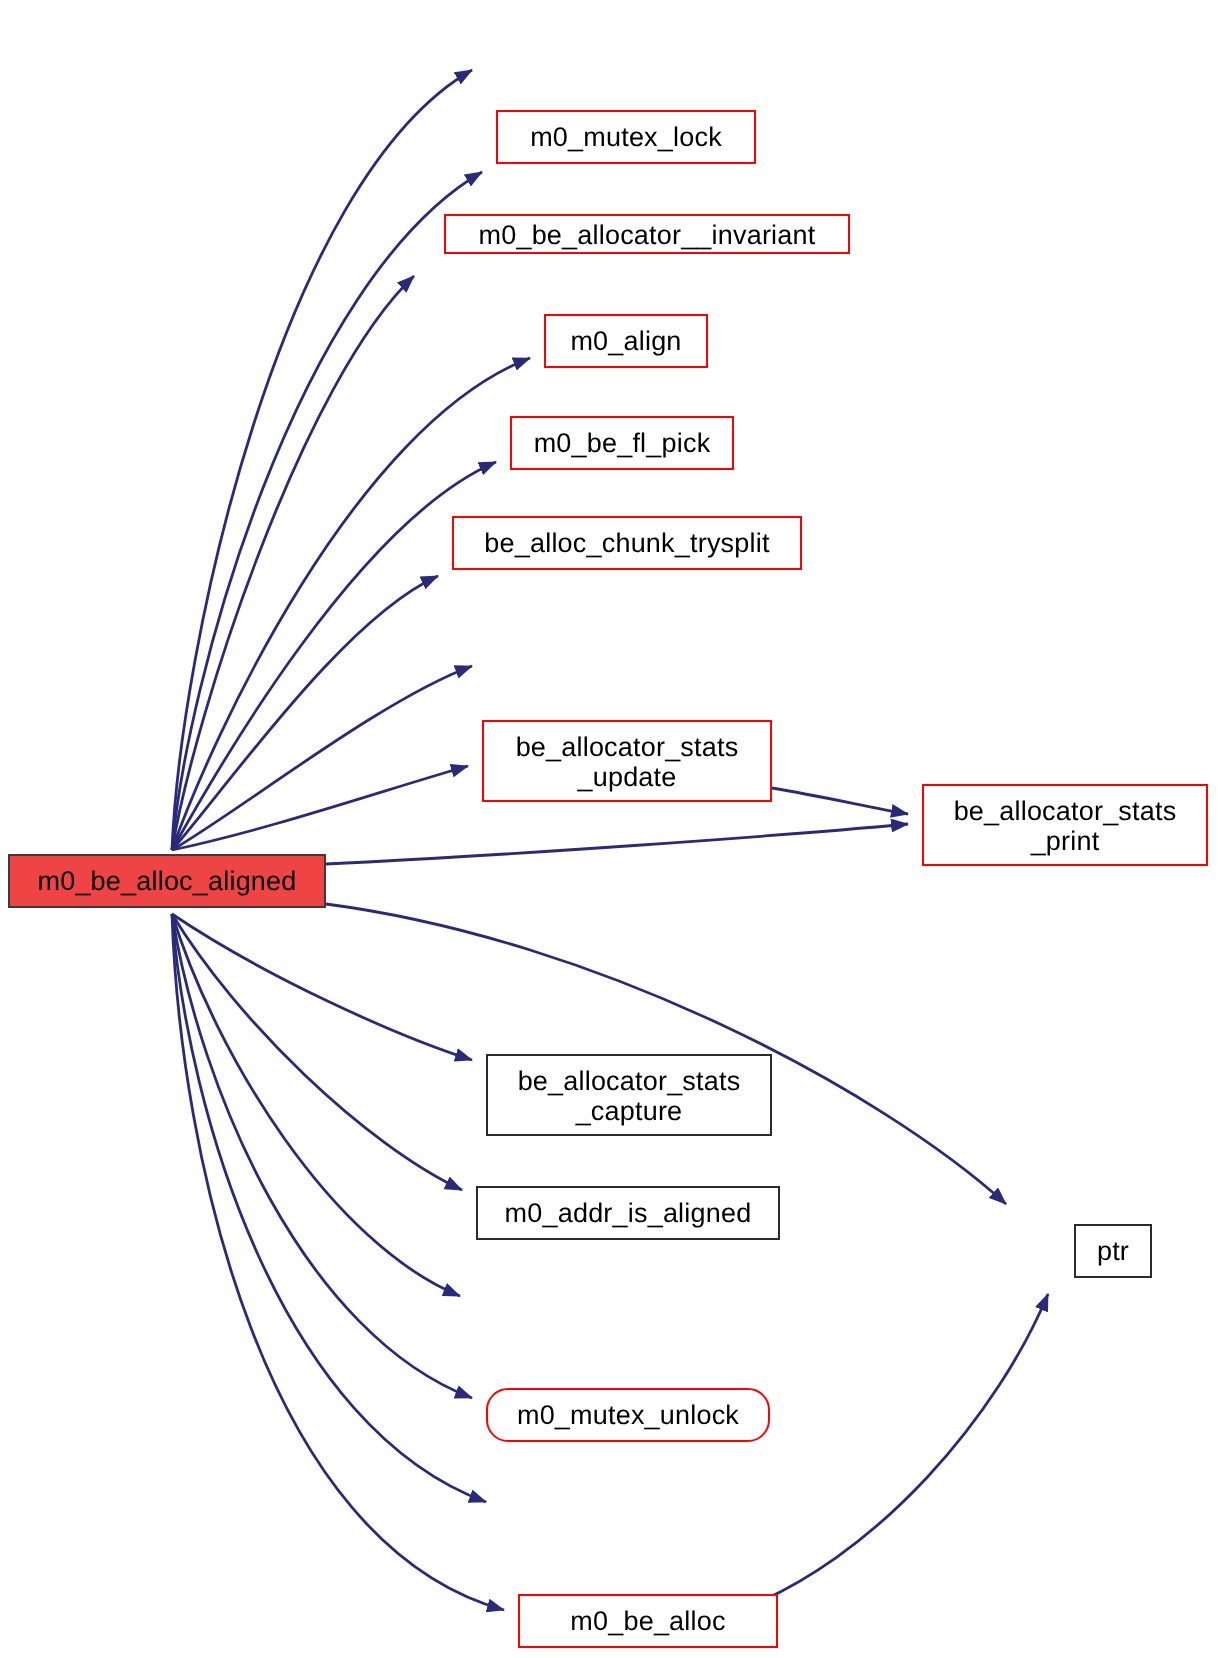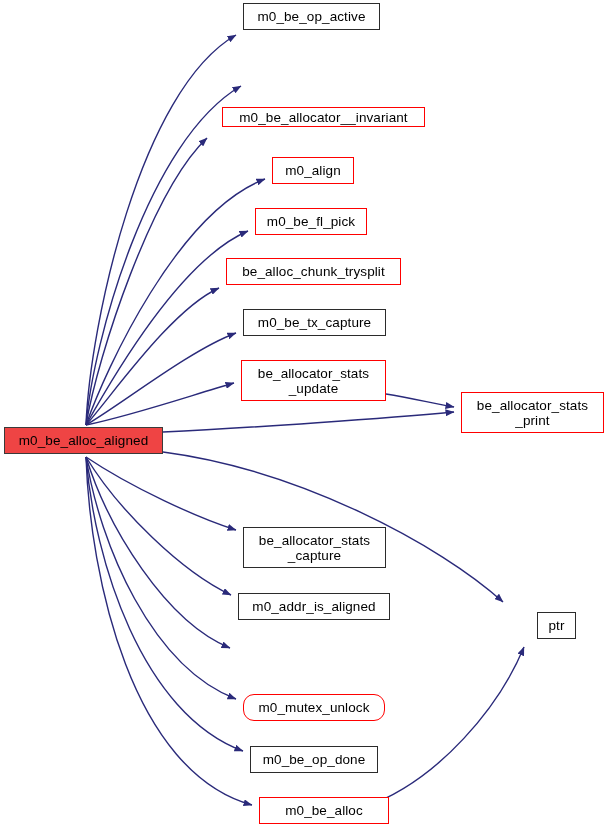--- a/index.html
+++ b/index.html
@@ -80,46 +80,44 @@
       <path d="M86,457 C94,560 142,714 243,751"></path>
       <path d="M86,457 C90,578 132,772 252,805"></path>
       <path d="M163,452 C300,470 440,545 503,602"></path>
       <path d="M386,394 C410,398 432,403 454,407"></path>
       <path d="M365,807 C440,780 500,705 524,647"></path>
     </g>
   </svg>
 
   <div class="node current" style="left:4px;top:427px;width:159px;height:27px;">m0_be_alloc_aligned</div>
 
-  <div class="node black" style="left:243px;top:3px;width:137px;height:27px;">m0_be_op_active</div>
 
+  <div class="node red" style="left:248px;top:55px;width:130px;height:27px;">m0_mutex_lock</div>
 
   <div class="node red" style="left:222px;top:107px;width:203px;height:20px;">m0_be_allocator__invariant</div>
 
   <div class="node red" style="left:272px;top:157px;width:82px;height:27px;">m0_align</div>
 
   <div class="node red" style="left:255px;top:208px;width:112px;height:27px;">m0_be_fl_pick</div>
 
   <div class="node red" style="left:226px;top:258px;width:175px;height:27px;">be_alloc_chunk_trysplit</div>
 
-  <div class="node black" style="left:243px;top:309px;width:143px;height:27px;">m0_be_tx_capture</div>
 
   <div class="node red" style="left:241px;top:360px;width:145px;height:41px;">be_allocator_stats
 _update</div>
 
   <div class="node red" style="left:461px;top:392px;width:143px;height:41px;">be_allocator_stats
 _print</div>
 
   <div class="node black" style="left:243px;top:527px;width:143px;height:41px;">be_allocator_stats
 _capture</div>
 
   <div class="node black" style="left:238px;top:593px;width:152px;height:27px;">m0_addr_is_aligned</div>
 
 
   <div class="node red" style="left:243px;top:694px;width:142px;height:27px;border-radius:11px;">m0_mutex_unlock</div>
 
-  <div class="node black" style="left:250px;top:746px;width:128px;height:27px;">m0_be_op_done</div>
 
   <div class="node red" style="left:259px;top:797px;width:130px;height:27px;">m0_be_alloc</div>
 
   <div class="node black" style="left:513px;top:612px;width:39px;height:27px;margin-left:24px;">ptr</div>
 
 </div>
 
 </body></html>

